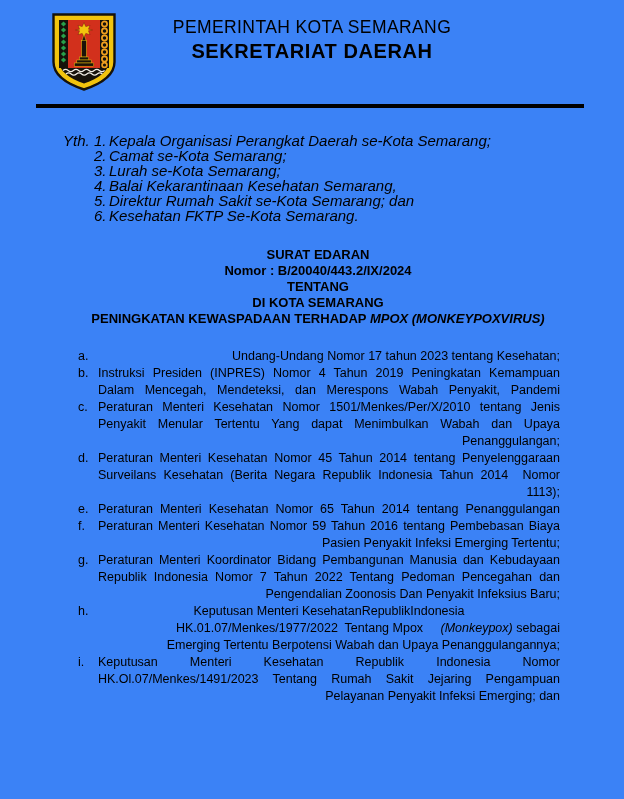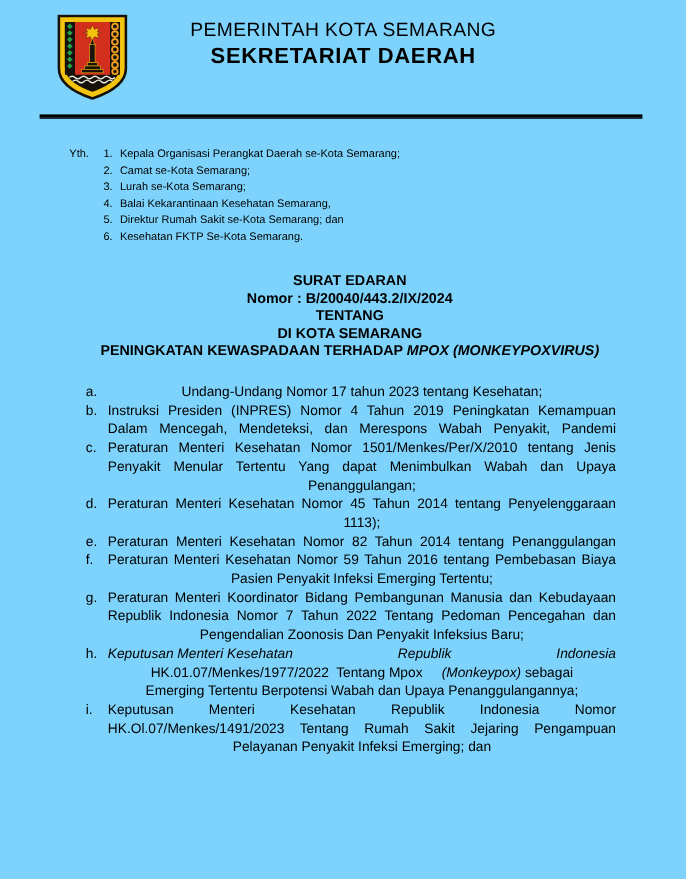--- a/index.html
+++ b/index.html
@@ -2,53 +2,53 @@
 <html><head>
 <meta charset="utf-8">
 <style>
   * { box-sizing: border-box; margin: 0; padding: 0; }
   html, body { background: #ffffff; }
   body {
     width: 624px; height: 799px;
     font-family: "Liberation Sans", "DejaVu Sans", sans-serif;
     color: #000; position: relative; overflow: hidden;
   }
-  .page { position: absolute; inset: 0; background: #7dd3fc; }
+  .page { position: absolute; inset: 0; background: #3b82f6; }
 
   
   .emblem { position: absolute; left: 52px; top: 13px; width: 64px; height: 78px; }
   .head { position: absolute; left: 0; right: 0; top: 17px; text-align: center; }
   .gov  { font-size: 17.5px; letter-spacing: 0.4px; }
   .dept { font-size: 20px; font-weight: 700; letter-spacing: 0.6px; margin-top: 2px; }
   .addr { font-size: 12.5px; margin-top: 6px; }
   .rule {
     position: absolute; left: 36px; top: 104px; width: 548px;
     height: 3px; border-top: 3px solid #000; border-bottom: 1.5px solid #000;
   }
 
   
-  .recipients { position: absolute; left: 63px; top: 133px; display: flex; font-size: 10px; line-height: 15px; }
+  .recipients { position: absolute; left: 63px; top: 133px; display: flex; font-size: 15px; line-height: 15px; font-style: italic; }
   .yth { width: 31px; flex: none; }
   .rrow { display: flex; }
   .rnum { display: inline-block; width: 15px; flex: none; }
 
   
   .title-block {
     position: absolute; left: 12px; right: 0; top: 247px;
     text-align: center; font-size: 13px; font-weight: 700; line-height: 16px;
   }
 
   
   .dasar { position: absolute; left: 63px; top: 348px; width: 497px; font-size: 12.5px; line-height: 17px; }
   .item { display: flex; }
   .marker { flex: none; width: 20px; margin-left: 15px; }
   .itext { flex: 1; min-width: 0; }
   .j { text-align: justify; text-align-last: justify; }
-  .l { text-align: center; }
-  .spread { display: flex; justify-content: space-between; font-style: italic; }
+  .l { text-align: right; }
+  .spread { display: flex; justify-content: center; }
 </style>
 </head>
 <body>
 
 <div class="page">
 
   <svg class="emblem" viewBox="0 0 64 78" aria-hidden="true">
     <path d="M1.5,1.5 H62.5 V49 C62.5,62 50,70.5 32,76.5 C14,70.5 1.5,62 1.5,49 Z" fill="#f2c40e" stroke="#16120b" stroke-width="2.4"></path>
     <path d="M7,7 H57 V47.5 C57,58.5 47,65 32,70.5 C17,65 7,58.5 7,47.5 Z" fill="#16120b"></path>
     <rect x="16" y="7" width="32" height="48" fill="#d2301c"></rect>
@@ -160,28 +160,29 @@
           <div class="j">Peraturan Menteri Kesehatan Nomor 1501/Menkes/Per/X/2010 tentang Jenis</div>
           <div class="j">Penyakit Menular Tertentu Yang dapat Menimbulkan Wabah dan Upaya</div>
           <div class="l">Penanggulangan;</div>
         </div>
       </div>
 
       <div class="item">
         <span class="marker">d.</span>
         <div class="itext">
           <div class="j">Peraturan Menteri Kesehatan Nomor 45 Tahun 2014 tentang Penyelenggaraan</div>
+          <div class="j">Surveilans Kesehatan (Berita Negara Republik Indonesia Tahun 2014&nbsp; Nomor</div>
           <div class="l">1113);</div>
         </div>
       </div>
 
       <div class="item">
         <span class="marker">e.</span>
         <div class="itext">
-          <div class="j">Peraturan Menteri Kesehatan Nomor 82 Tahun 2014 tentang Penanggulangan</div>
+          <div class="j">Peraturan Menteri Kesehatan Nomor 65 Tahun 2014 tentang Penanggulangan</div>
         </div>
       </div>
 
       <div class="item">
         <span class="marker">f.</span>
         <div class="itext">
           <div class="j">Peraturan Menteri Kesehatan Nomor 59 Tahun 2016 tentang Pembebasan Biaya</div>
           <div class="l">Pasien Penyakit Infeksi Emerging Tertentu;</div>
         </div>
       </div>

